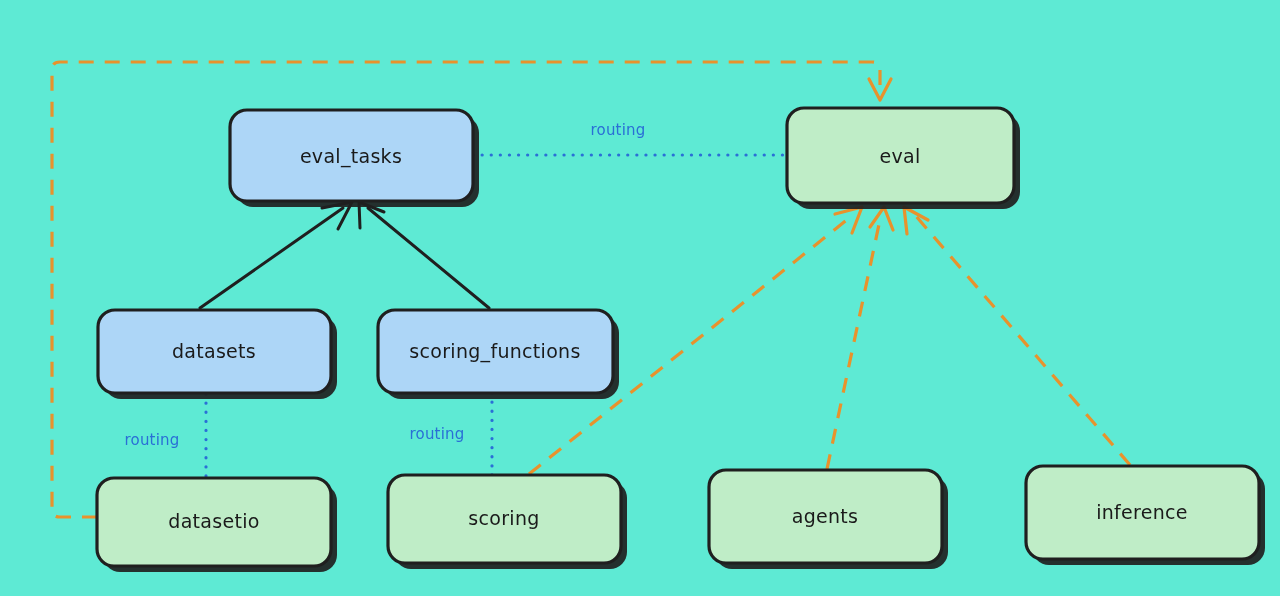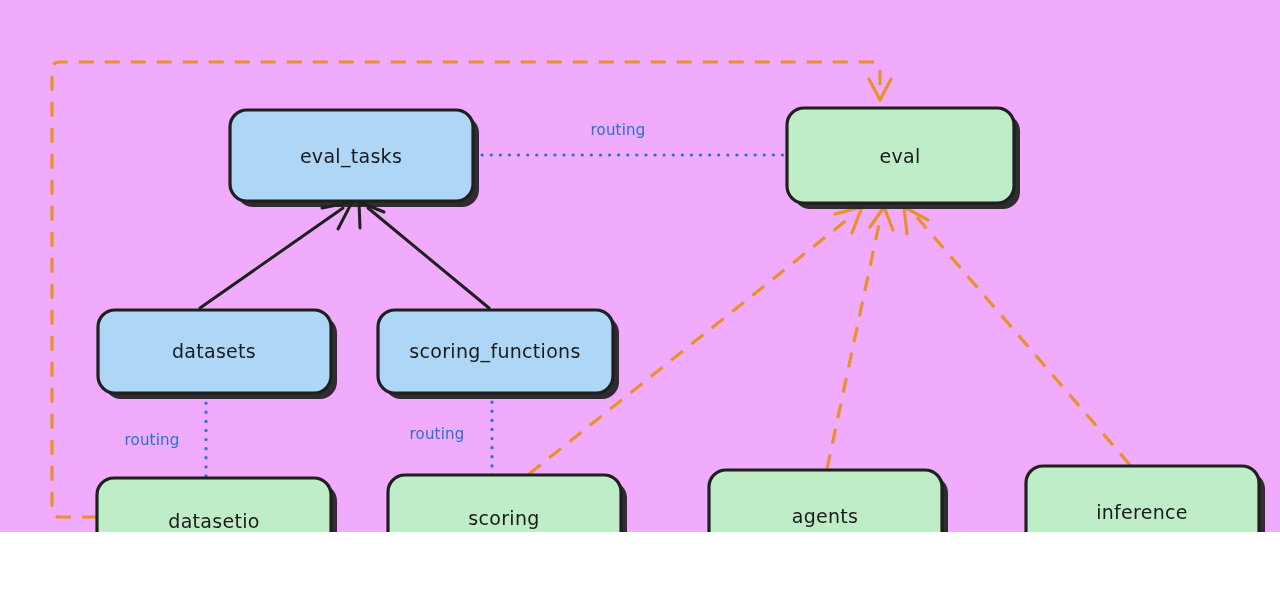--- a/index.html
+++ b/index.html
@@ -6,22 +6,22 @@
     margin: 0;
     padding: 0;
     background: #ffffff;
   }
   body {
     font-family: "DejaVu Sans", sans-serif;
   }
   #diagram-root {
     position: relative;
     width: 1280px;
-    height: 532px;
-    background: #f0abfc;
+    height: 596px;
+    background: #5eead4;
     overflow: hidden;
   }
   #diagram-svg {
     position: absolute;
     left: 0;
     top: 0;
     width: 1280px;
     height: 596px;
   }
   .node-label {

